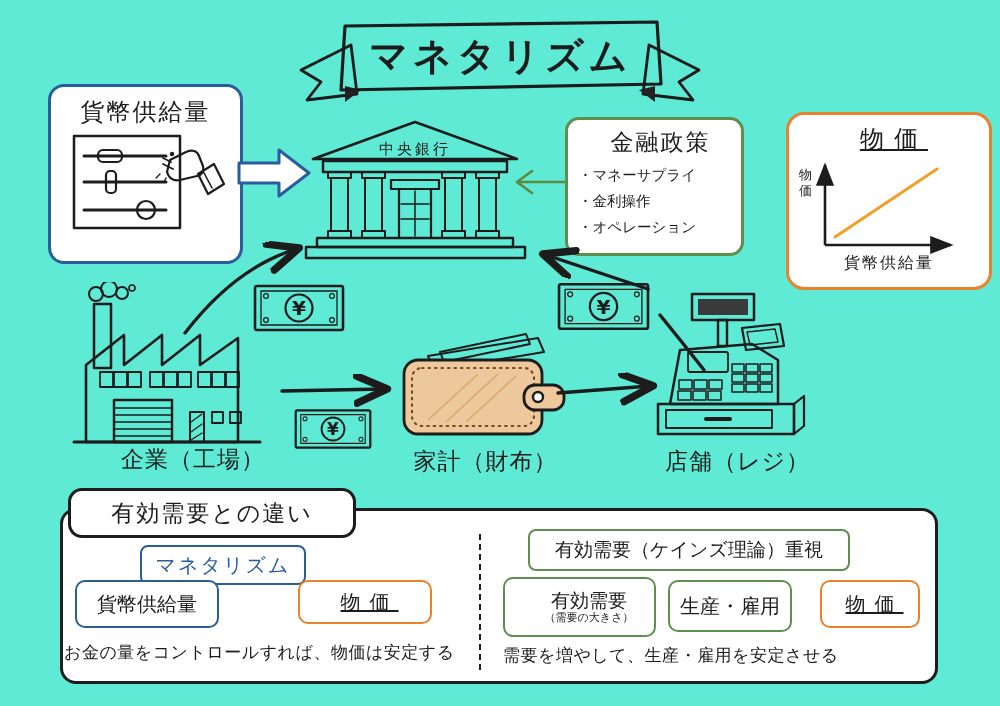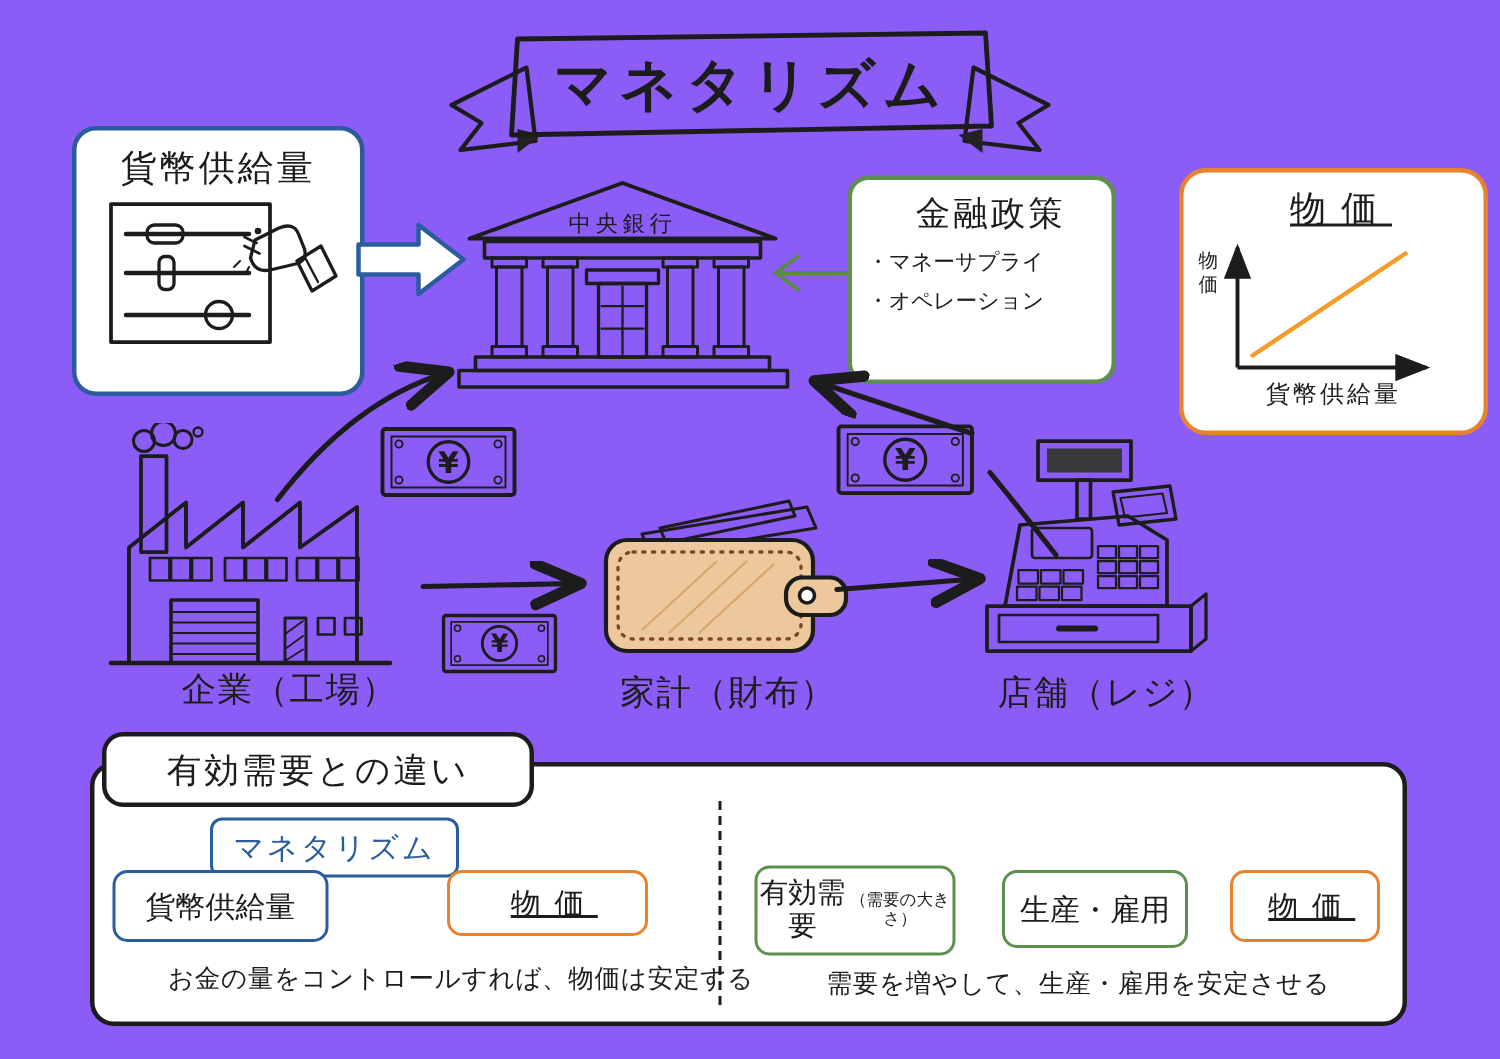--- a/index.html
+++ b/index.html
@@ -1,26 +1,26 @@
 <!DOCTYPE html>
 <html><head>
 <meta charset="utf-8">
 <style>
   html,body{margin:0;padding:0;background:#e8e8e8;}
-  #canvas{position:relative;width:1000px;height:706px;background:#8b5cf6;overflow:hidden;
+  #canvas{position:relative;width:1000px;height:706px;background:#5eead4;overflow:hidden;
     font-family:"DejaVu Sans",sans-serif;color:#1c1c1c;}
   .abs{position:absolute;}
   .panel{position:absolute;background:#fff;border:3px solid #1c1c1c;}
   .ctr{display:flex;align-items:center;justify-content:center;text-align:center;}
   .box{position:absolute;background:#fff;border:2.5px solid #1c1c1c;border-radius:10px;
     display:flex;align-items:center;justify-content:center;text-align:center;}
   .blue-b{border-color:#2b5c9e;}
   .green-b{border-color:#5f8f4f;}
   .orange-b{border-color:#e8822d;text-decoration:underline;}
-  .caption{position:absolute;font-size:17px;letter-spacing:.5px;white-space:nowrap;padding-left:48px;}
+  .caption{position:absolute;font-size:17px;letter-spacing:.5px;white-space:nowrap;}
   .illu-label{position:absolute;font-size:23px;letter-spacing:1px;text-align:center;white-space:nowrap;}
   svg{display:block;}
   .stk{stroke:#1c1c1c;stroke-linecap:round;stroke-linejoin:round;fill:none;}
 </style>
 </head>
 <body>
 
 <div id="canvas">
 
   <svg class="abs" style="left:293px;top:10px;" width="414" height="100" viewBox="0 0 414 100">
@@ -90,20 +90,21 @@
 
   <svg class="abs" style="left:508px;top:166px;" width="60" height="32" viewBox="0 0 60 32">
     <path d="M56,16 L10,16" stroke="#5a8a44" stroke-width="2.6" fill="none" stroke-linecap="round"></path>
     <polyline points="24,5 9,16 24,27" stroke="#5a8a44" stroke-width="2.6" fill="none" stroke-linecap="round" stroke-linejoin="round"></polyline>
   </svg>
 
   <div class="panel green-b" style="left:565px;top:117px;width:173px;height:133px;border-radius:14px;">
     <div style="font-size:23px;letter-spacing:2px;text-align:center;margin-top:7px;margin-left:12px;">金融政策</div>
     <div style="font-size:14.5px;line-height:1.8;margin:4px 0 0 10px;">
       <div>・マネーサプライ</div>
+      <div>・金利操作</div>
       <div>・オペレーション</div>
     </div>
   </div>
 
   <div class="panel orange-b" style="left:786px;top:112px;width:200px;height:172px;border-radius:18px;">
     <div style="font-size:24px;letter-spacing:10px;text-align:center;margin-top:8px;padding-left:10px;">物価</div>
     <div class="abs" style="left:10px;top:52px;width:16px;font-size:13px;line-height:1.2;word-break:break-all;">物価</div>
     <svg class="abs" style="left:22px;top:38px;" width="160" height="102" viewBox="0 0 160 102">
       <defs>
         <marker id="axh" markerWidth="10" markerHeight="8" refX="8" refY="3.5" orient="auto">
@@ -259,21 +260,22 @@
 
   <div class="panel" style="left:60px;top:508px;width:872px;height:170px;border-radius:16px;"></div>
   <div class="panel ctr" style="left:68px;top:488px;width:282px;height:44px;border-radius:14px;z-index:2;font-size:23px;letter-spacing:2px;">有効需要との違い</div>
   <div class="abs" style="left:479px;top:534px;height:136px;border-left:2.5px dashed #1c1c1c;"></div>
 
   <div class="box blue-b" style="left:140px;top:545px;width:162px;height:36px;border-radius:8px;font-size:20px;letter-spacing:2px;color:#2b5c9e;">マネタリズム</div>
   <div class="box blue-b" style="left:75px;top:580px;width:140px;height:44px;font-size:20px;">貨幣供給量</div>
   <div class="box orange-b" style="left:298px;top:580px;width:134px;height:44px;font-size:20px;letter-spacing:9px;padding-left:9px;box-sizing:border-box;">物価</div>
   <div class="caption" style="left:64px;top:641px;">お金の量をコントロールすれば、物価は安定する</div>
 
-  <div class="box green-b" style="left:503px;top:577px;width:130px;height:56px;flex-direction:row;line-height:1.15;">
+  <div class="box green-b" style="left:528px;top:529px;width:318px;height:38px;border-radius:8px;font-size:19px;">有効需要（ケインズ理論）重視</div>
+  <div class="box green-b" style="left:503px;top:577px;width:130px;height:56px;flex-direction:column;line-height:1.15;padding-left:19px;">
     <div style="font-size:19px;">有効需要</div>
     <div style="font-size:11px;">（需要の大きさ）</div>
   </div>
   <div class="box green-b" style="left:668px;top:580px;width:120px;height:48px;font-size:20px;">生産・雇用</div>
   <div class="box orange-b" style="left:820px;top:580px;width:100px;height:48px;font-size:20px;letter-spacing:9px;padding-left:9px;box-sizing:border-box;">物価</div>
   <div class="caption" style="left:503px;top:644px;">需要を増やして、生産・雇用を安定させる</div>
 
 </div>
 
 </body></html>

